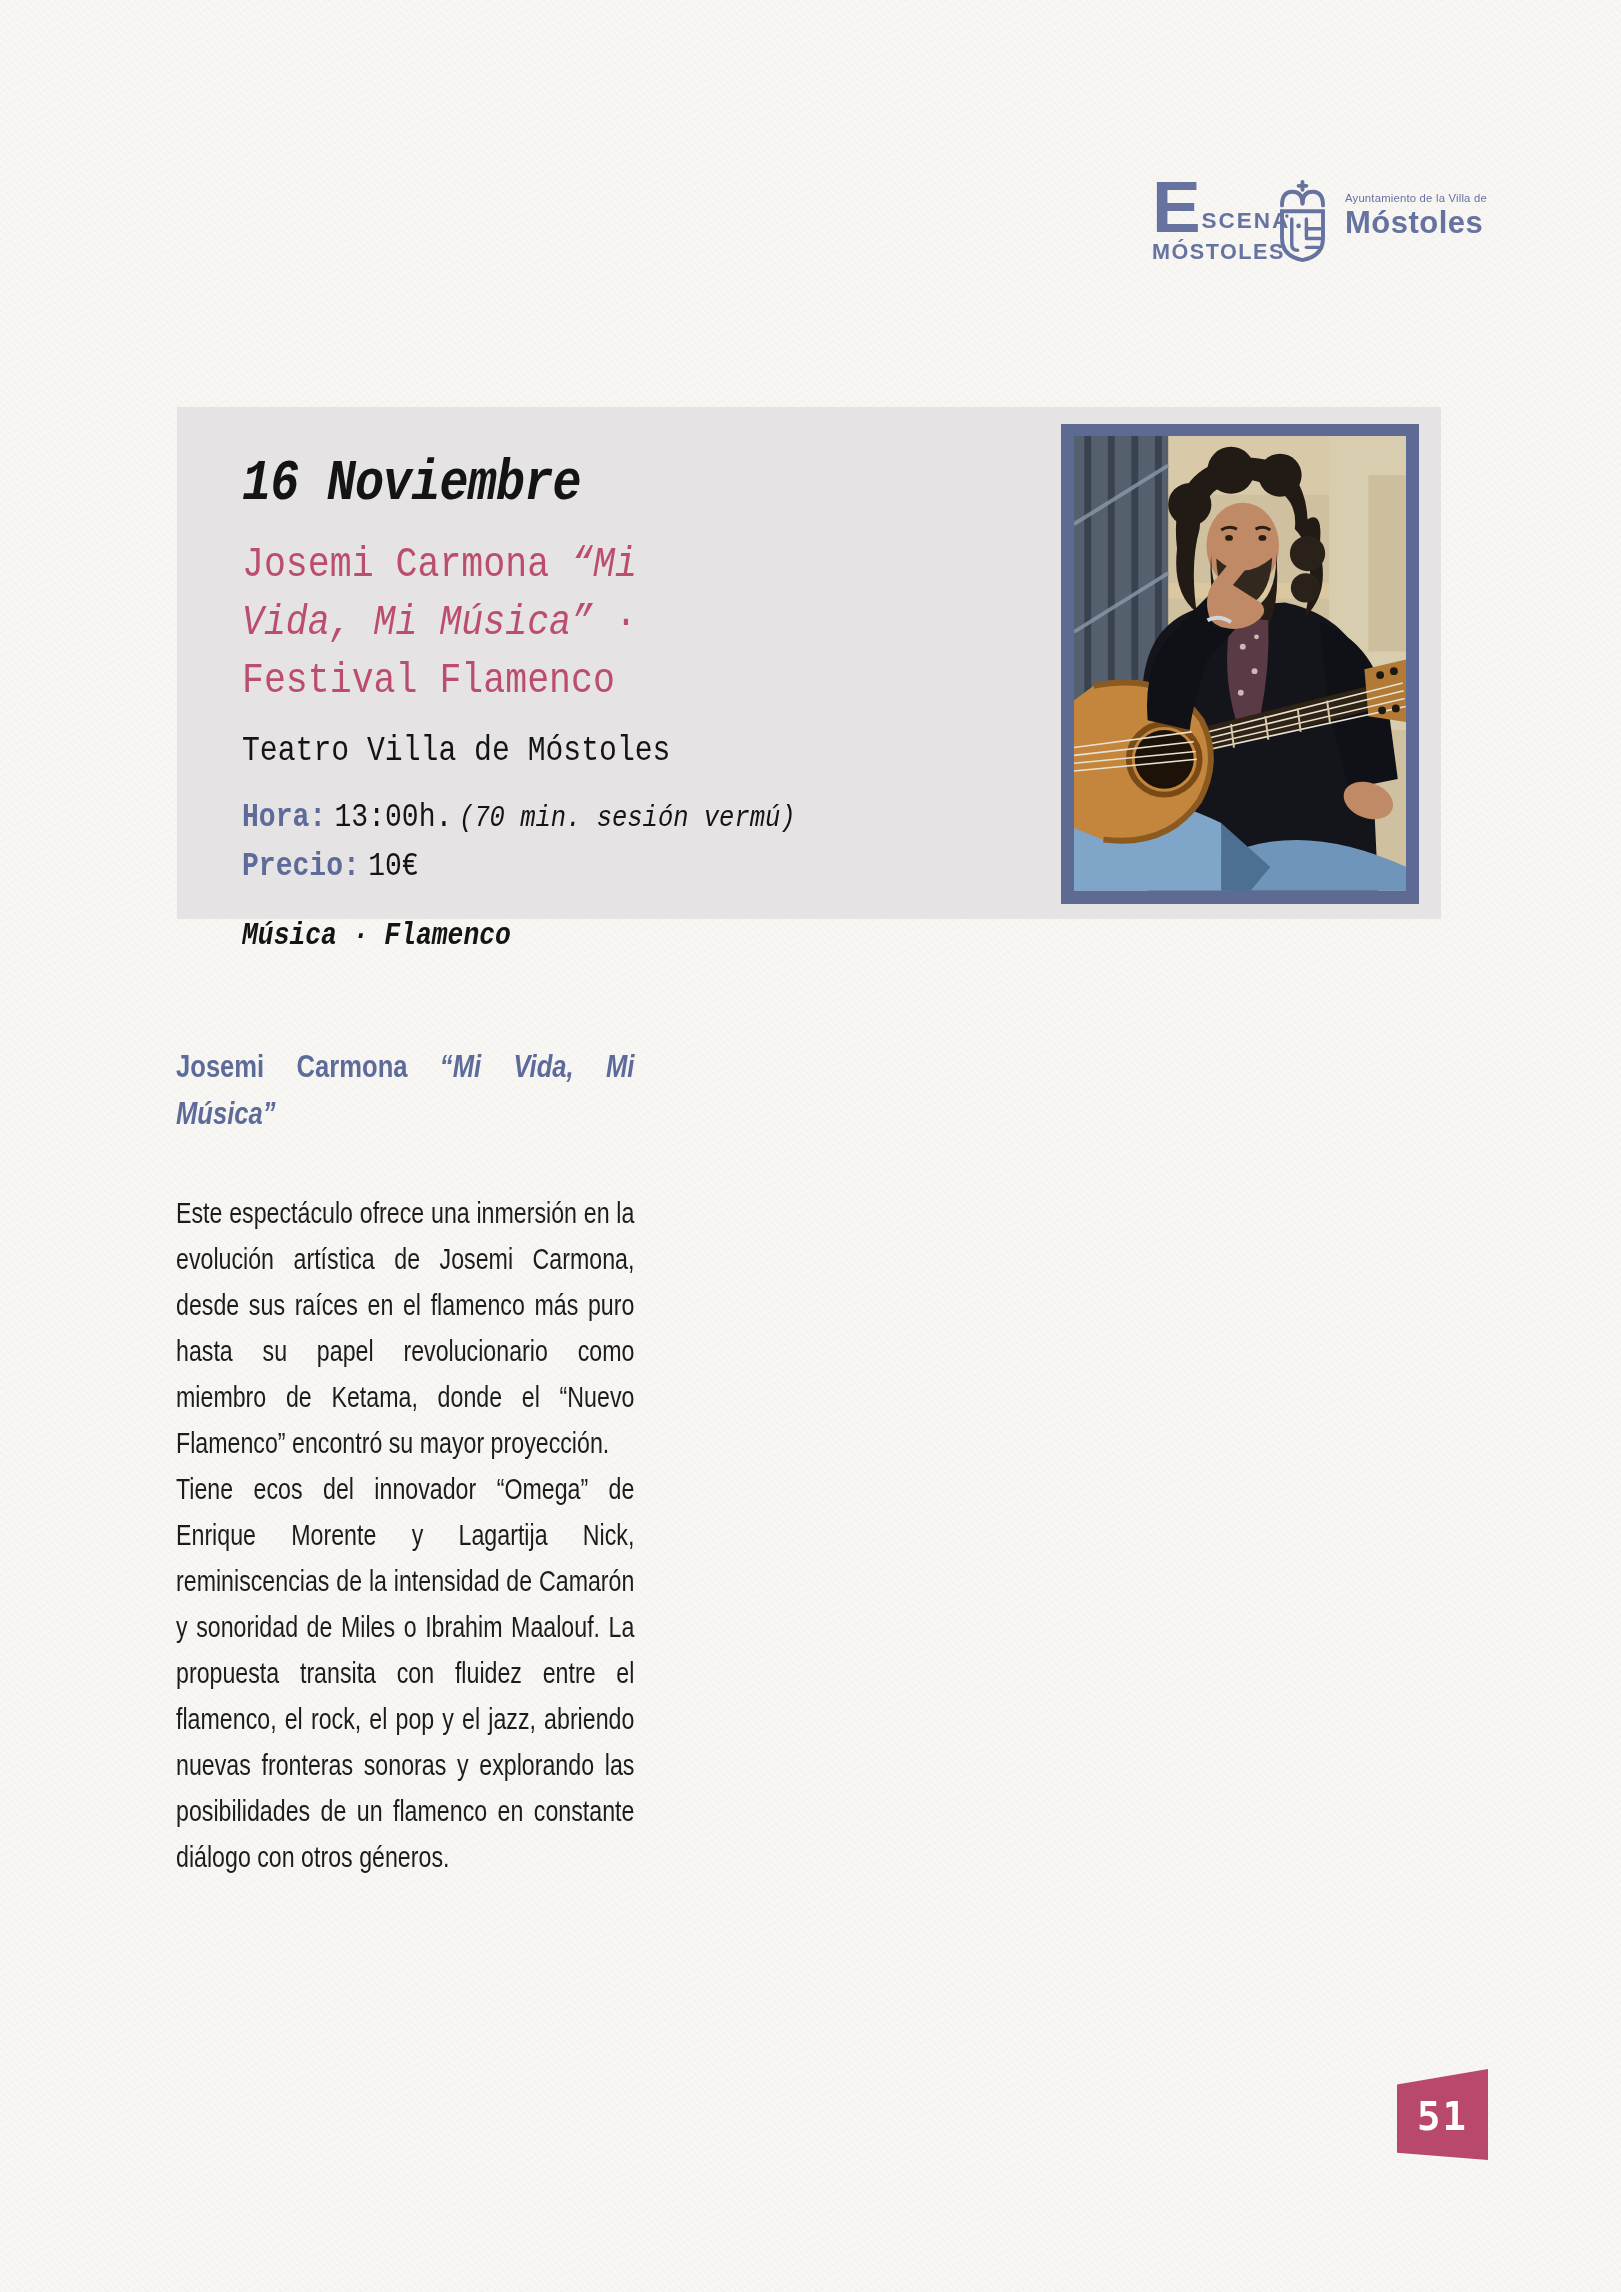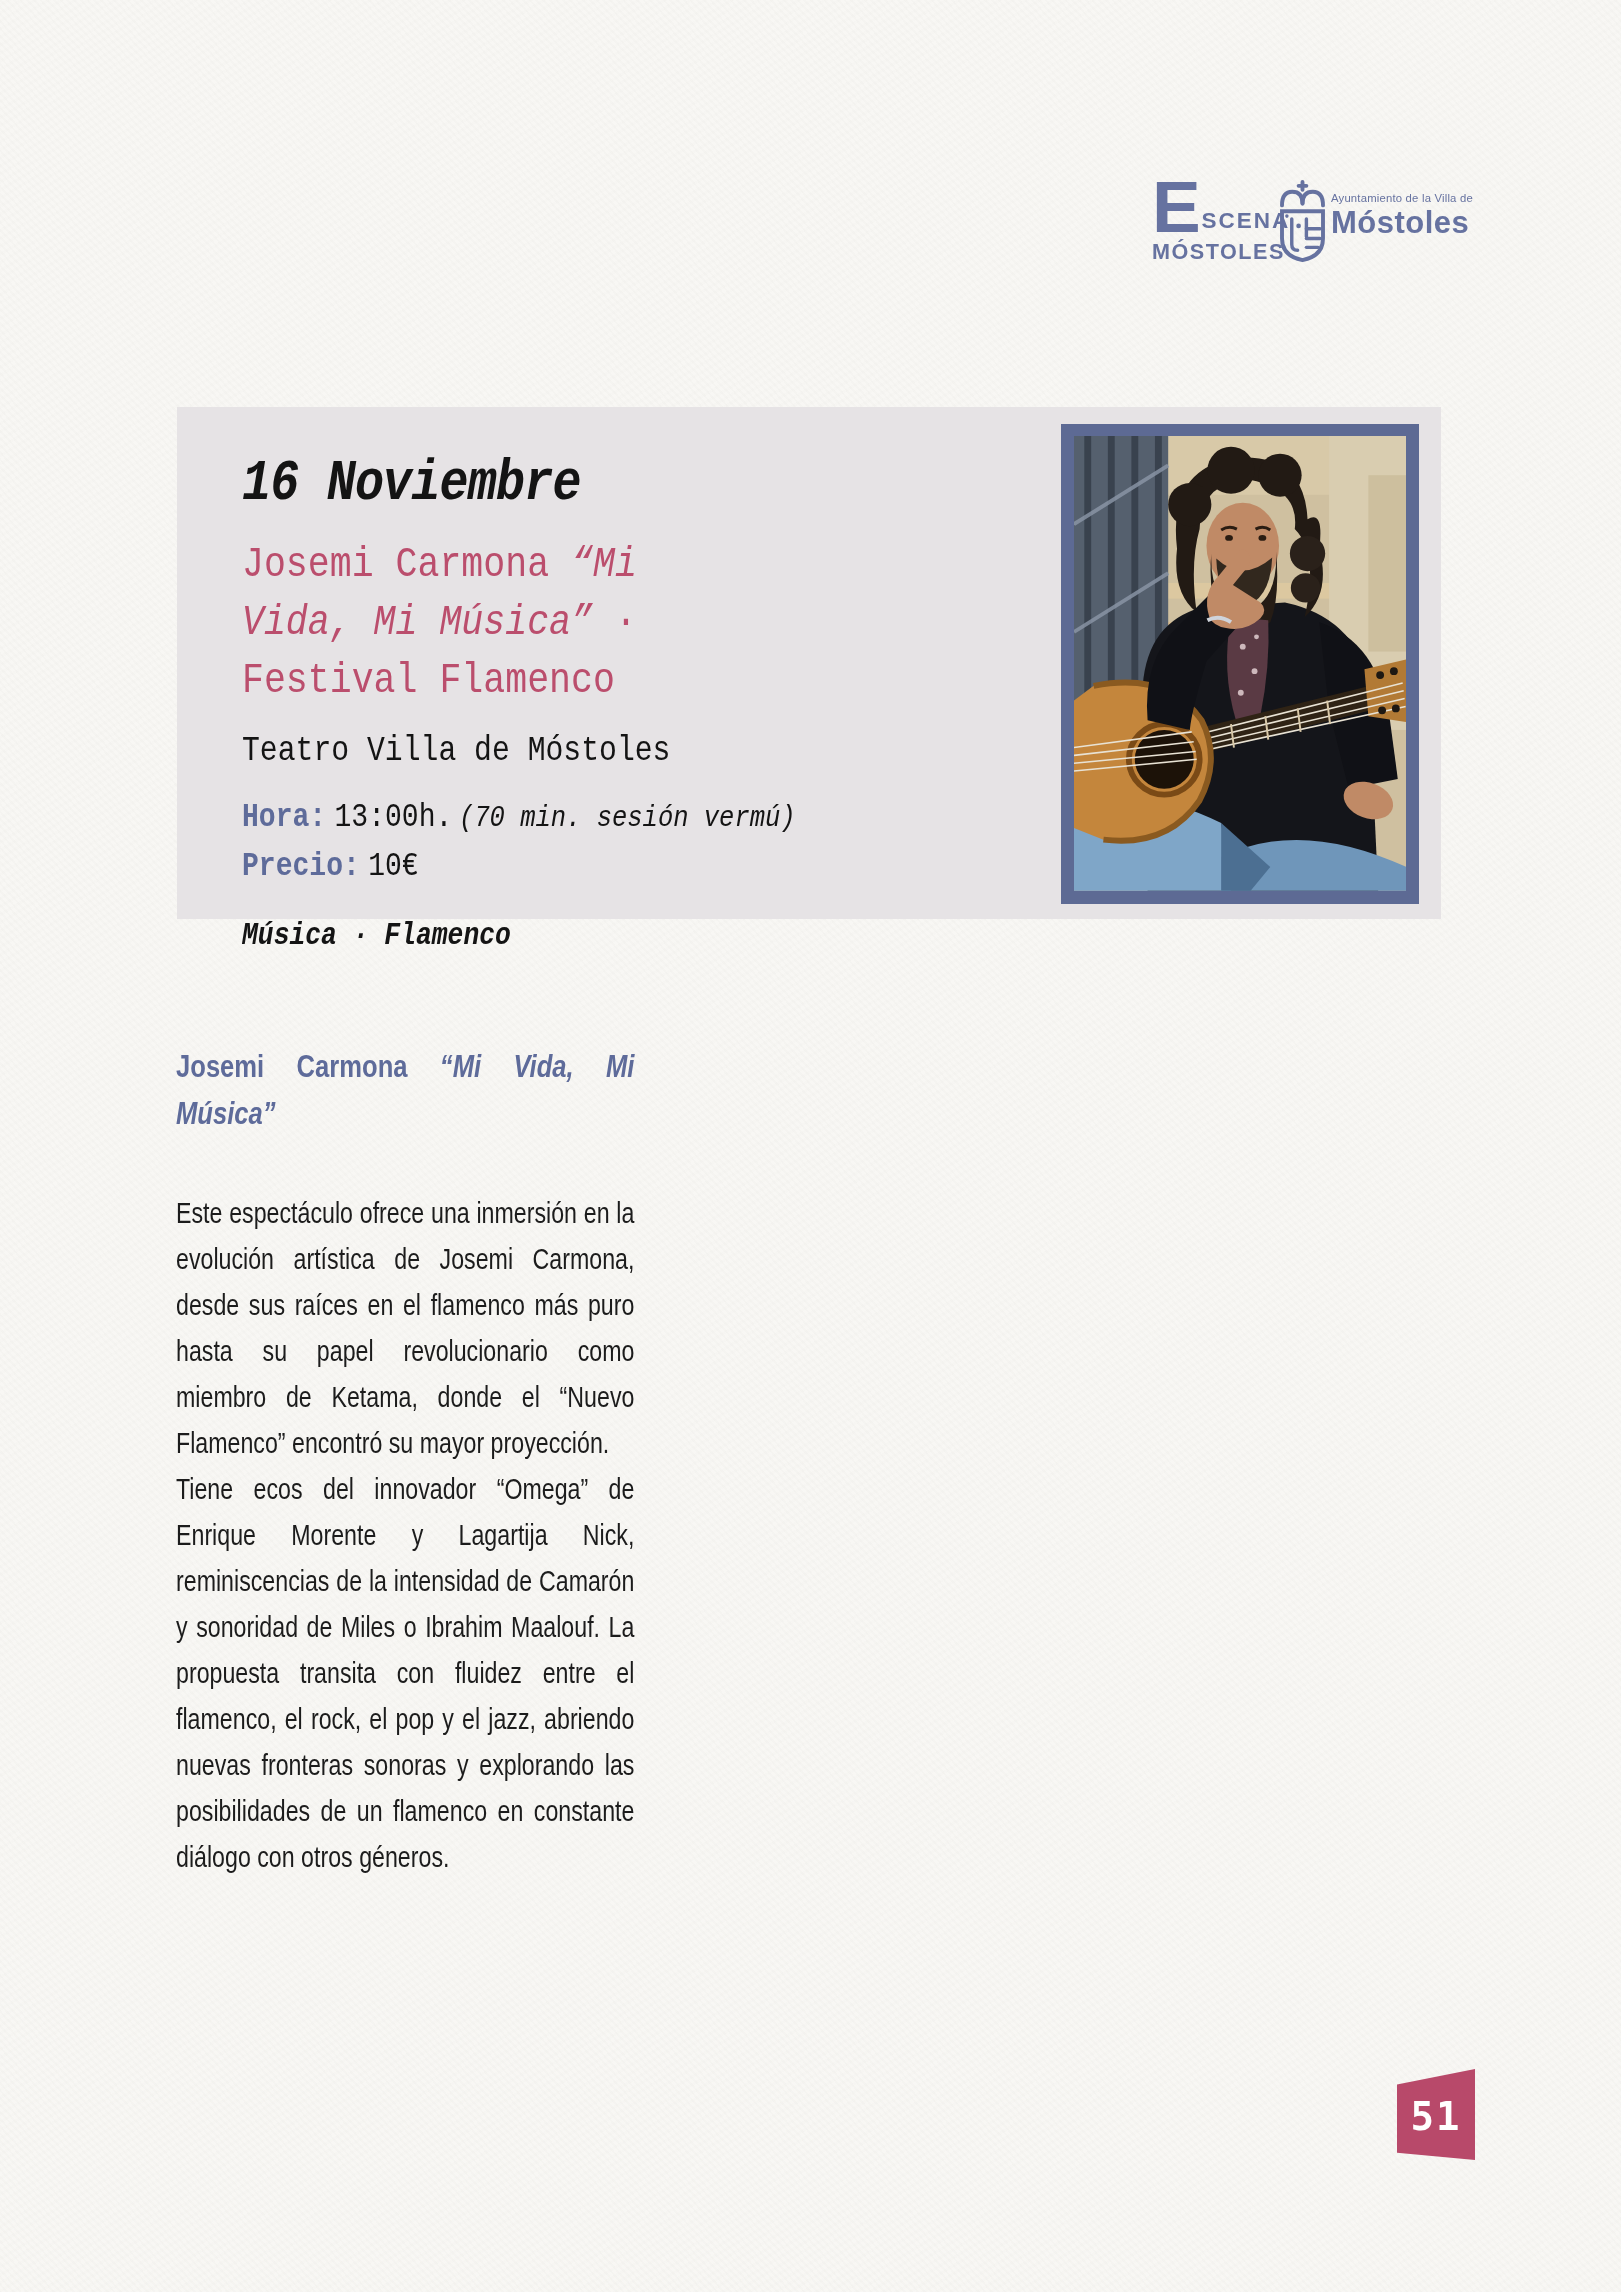--- a/index.html
+++ b/index.html
@@ -16,21 +16,21 @@
 
   
   .brand-escena { position:absolute; left:1152px; top:179px; color:#6672a0; }
   .escena-row { display:flex; align-items:flex-end; }
   .escena-e { font-size:73px; font-weight:bold; line-height:0.78; letter-spacing:-2px; }
   .escena-scena { font-size:22.5px; font-weight:bold; letter-spacing:2px; margin-left:2.9px; margin-bottom:2px; }
   .escena-mostoles { font-size:21.6px; font-weight:bold; letter-spacing:1.5px; margin-top:2.9px; }
 
   .brand-ayto { position:absolute; left:1277px; top:180px; display:flex; color:#6672a0; }
   .ayto-shield { width:51px; height:82px; }
-  .ayto-text { margin-left:3px; margin-top:11.8px; }
+  .ayto-text { margin-left:17px; margin-top:11.8px; }
   .ayto-small { font-size:11.3px; letter-spacing:0.2px; }
   .ayto-name { font-size:31px; font-weight:bold; letter-spacing:0.5px; margin-top:1px; }
 
   
   .card { position:absolute; left:177px; top:407px; width:1264px; height:512px; background:#e6e3e5;font-family:Liberation Mono, monospace; }
   .card-text { position:absolute; left:65px; top:45px; width:765px;
                transform:scaleX(0.85); transform-origin:0 0; }
   .event-date { font-size:57px; font-weight:bold; font-style:italic; color:#141414; letter-spacing:-1px; }
   .event-title { margin-top:19.6px; font-size:43px; line-height:1.35; color:#bb4e6d; width:588px; }
   .event-venue { margin-top:21.6px; font-size:35px; color:#141414; }
@@ -51,21 +51,21 @@
                      transform:scaleX(0.8); transform-origin:0 0;
                      font-size:32px; font-weight:bold; line-height:47px;
                      color:#5e6b9a; text-align:justify; }
   .article-body { position:absolute; left:176px; top:1190px; width:573px;
                   transform:scaleX(0.8); transform-origin:0 0;
                   font-size:29px; line-height:46px; color:#1c1c1c;
                   text-align:justify; hyphens:auto; -webkit-hyphens:auto; }
   .article-body p { margin:0; }
 
   
-  .page-badge { position:absolute; left:1397px; top:2069px; width:78px; height:91px;
+  .page-badge { position:absolute; left:1397px; top:2069px; width:91px; height:91px;
                 background:#b8496a;
                 clip-path:polygon(0 17%, 100% 0, 100% 100%, 0 92%);
                 display:flex; align-items:center; justify-content:center; }
   .page-badge span { font-family:"DejaVu Sans Mono", monospace; font-weight:bold;
                      font-size:39px; color:#fff; letter-spacing:2px; padding-top:3.9px; }
 </style>
 </head>
 <body>
 
 <div class="page">

